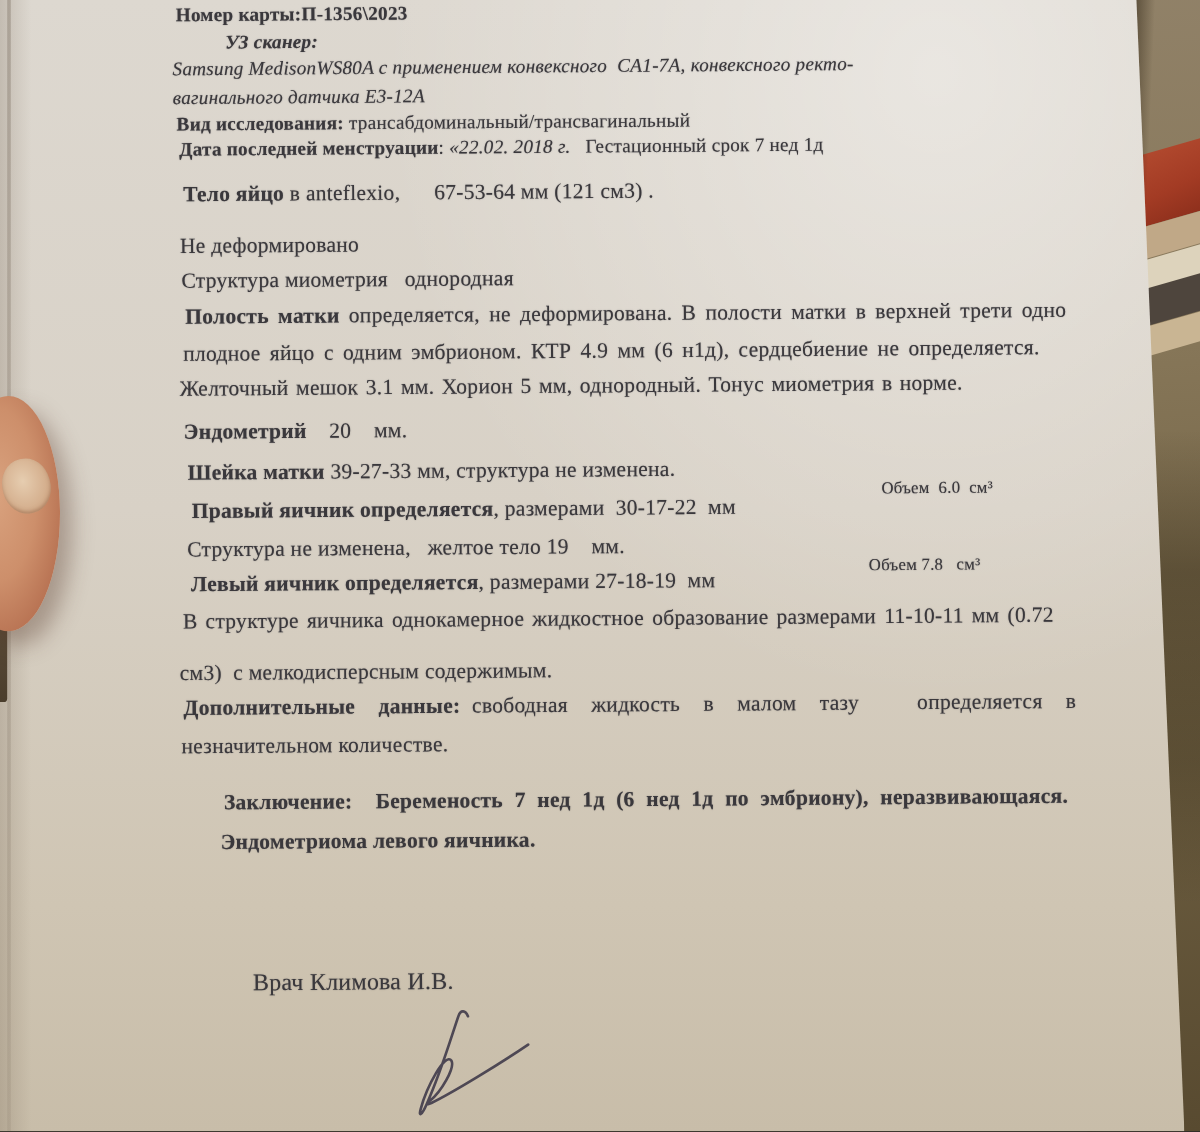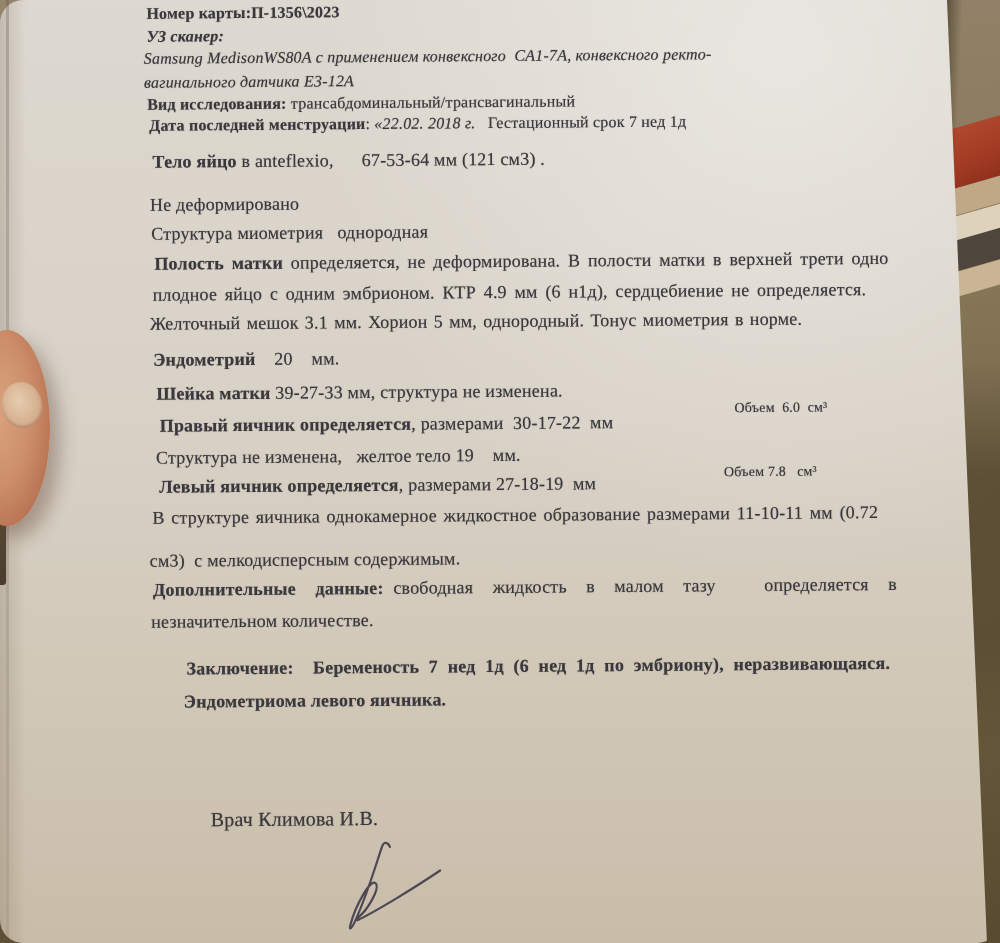--- a/index.html
+++ b/index.html
@@ -28,40 +28,39 @@
     background:linear-gradient(90deg,rgba(46,36,20,0.50),rgba(46,36,20,0));
   }
   
   .paper{
     position:absolute;inset:0;
     clip-path:polygon(0 0,947px 0,987px 943px,0 943px);
     background:
       radial-gradient(ellipse at 78% 6%, rgba(255,255,255,0.38), rgba(255,255,255,0) 42%),
       linear-gradient(90deg, rgba(95,78,60,0.20) 0px, rgba(95,78,60,0) 26px),
       linear-gradient(180deg,#ddd8d0 0%,#d8d1c6 45%,#cfc5b3 80%,#c8bda9 100%);
-    border-radius: 23px;
   }
   .crease{
     position:absolute;left:6px;top:0;width:3px;height:100%;
     background:linear-gradient(180deg,rgba(90,75,60,0.28),rgba(90,75,60,0.10));
   }
   
   .content{
     position:absolute;inset:0;
     transform:rotate(-0.45deg);transform-origin:500px 470px;
     color:#3a383c;font-size:18px;letter-spacing:0.2px;
   }
   .line{position:absolute;white-space:pre;line-height:1.2;
         text-shadow:0 0 1px rgba(55,52,58,0.55);}
   .hdr{font-size:16px;}
   .doctor{font-size:20px;}
   .vol{font-size:14px;}
   .b{font-weight:700;}
   .i{font-style:italic;}
-  .bi{font-weight:700;font-style:italic;}
+  .bi{font-weight:700;font-style:italic;margin-left:41px;}
   
   .signature{position:absolute;left:318px;top:833px;width:140px;height:105px;}
   
   .left-gap{
     position:absolute;left:0;top:455px;width:6px;height:130px;
     background:linear-gradient(180deg,#6b5b45,#4a3d2c);border-radius:0 3px 3px 0;
   }
   .finger{
     position:absolute;left:-36px;top:330px;width:86px;height:196px;
     border-radius:50%;

